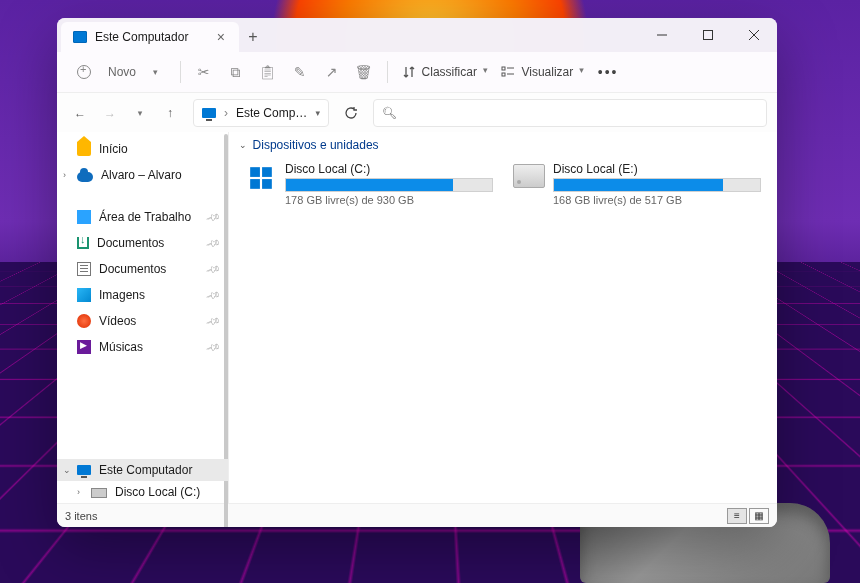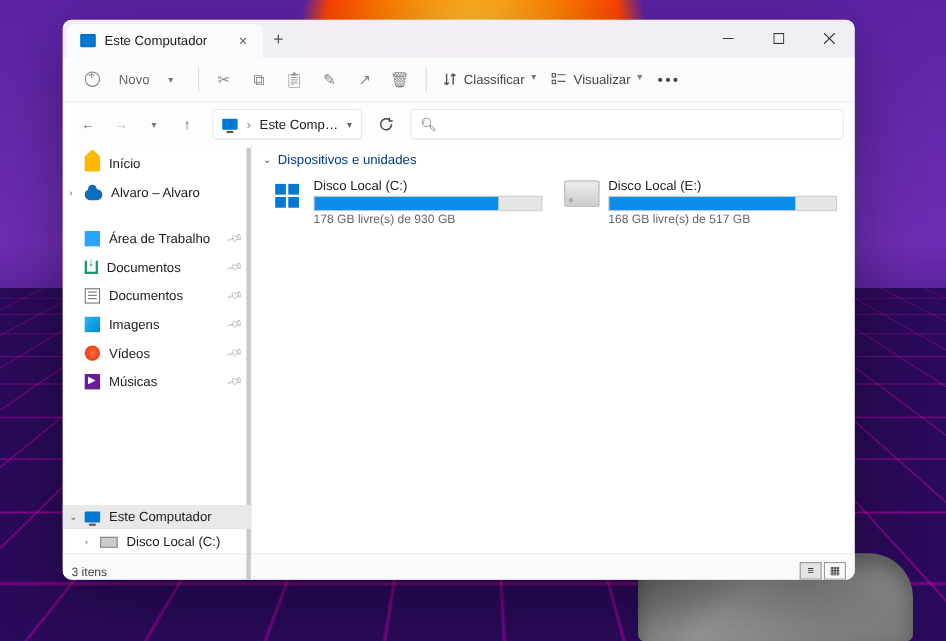--- a/index.html
+++ b/index.html
@@ -199,21 +199,21 @@
   .drive-ic.light{background:linear-gradient(#eee,#ccc);border-color:#aaa;}
   .drive-ic.light::after{background:#aaa;}
   .drive-info{flex:1;display:flex;flex-direction:column;gap:2px;}
   .drive-name{font-size:12px;color:#222;}
   .drive-bar{height:14px;background:#e6e6e6;border:1px solid #d0d0d0;position:relative;}
   .drive-fill{position:absolute;top:0;left:0;bottom:0;background:#0c8ce9;}
   .drive-free{font-size:11px;color:#666;}
 
   .statusbar {
     height: 24px; border-top:1px solid #eee;
-    display:flex;align-items:flex-end; padding:0 8px;
+    display:flex;align-items:center; padding:0 8px;
     font-size:11px;color:#444;background:#fafafa;
   }
   .view-toggles{margin-left:auto;display:flex;gap:2px;}
   .vt{width:20px;height:16px;border:1px solid #999;display:flex;align-items:center;justify-content:center;font-size:10px;color:#333;}
   .vt.active{background:#e4e4e4;}
 </style>
 </head>
 <body>
 
 <div class="desktop-bg">

